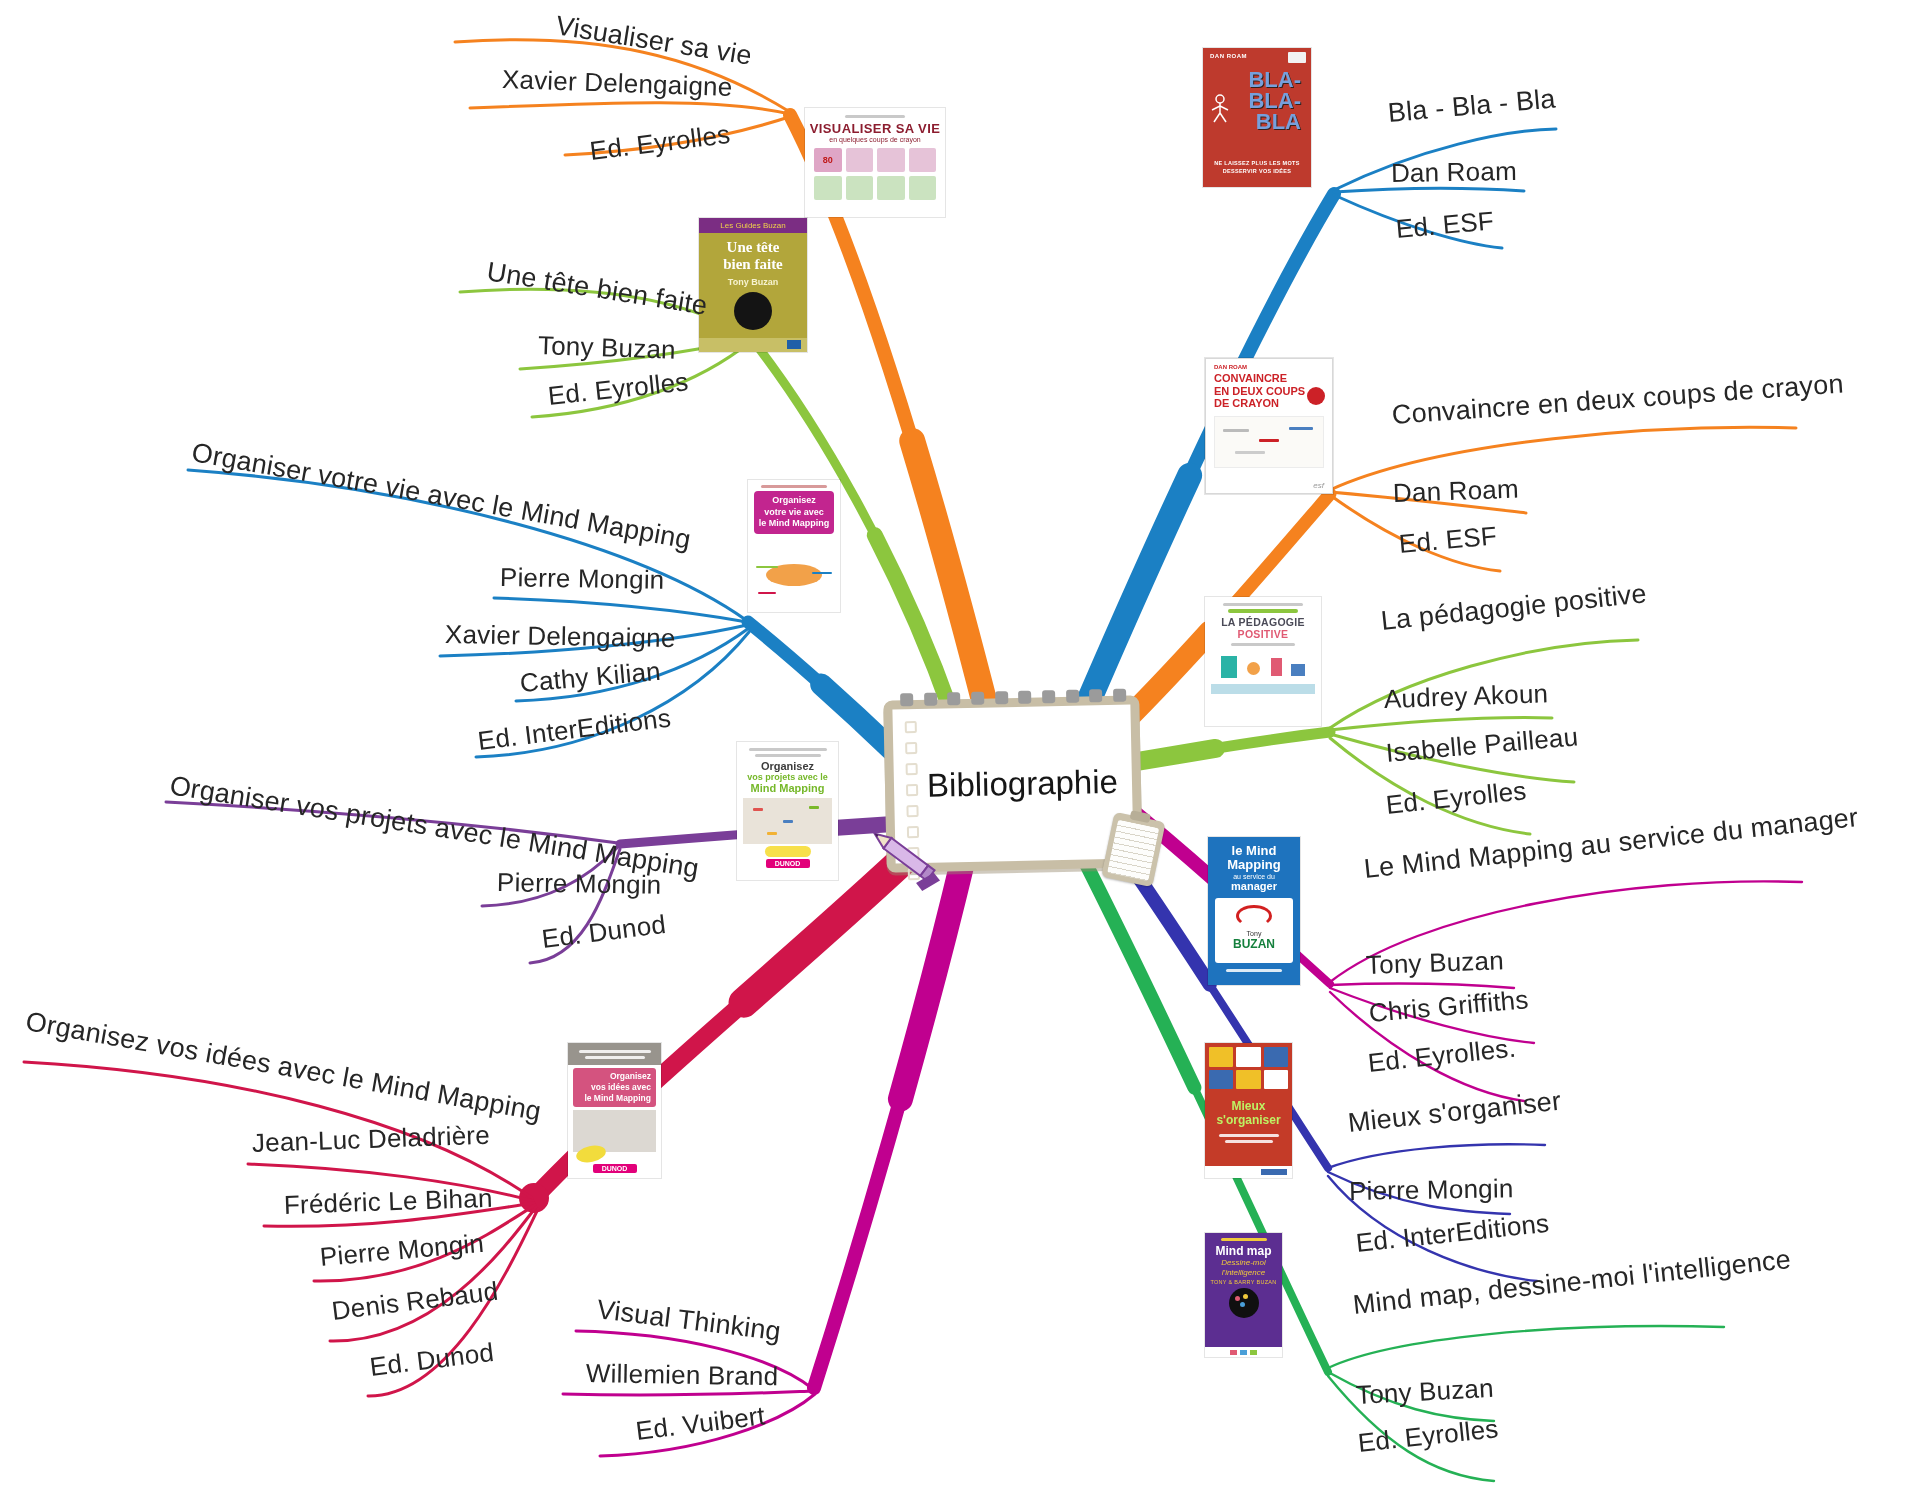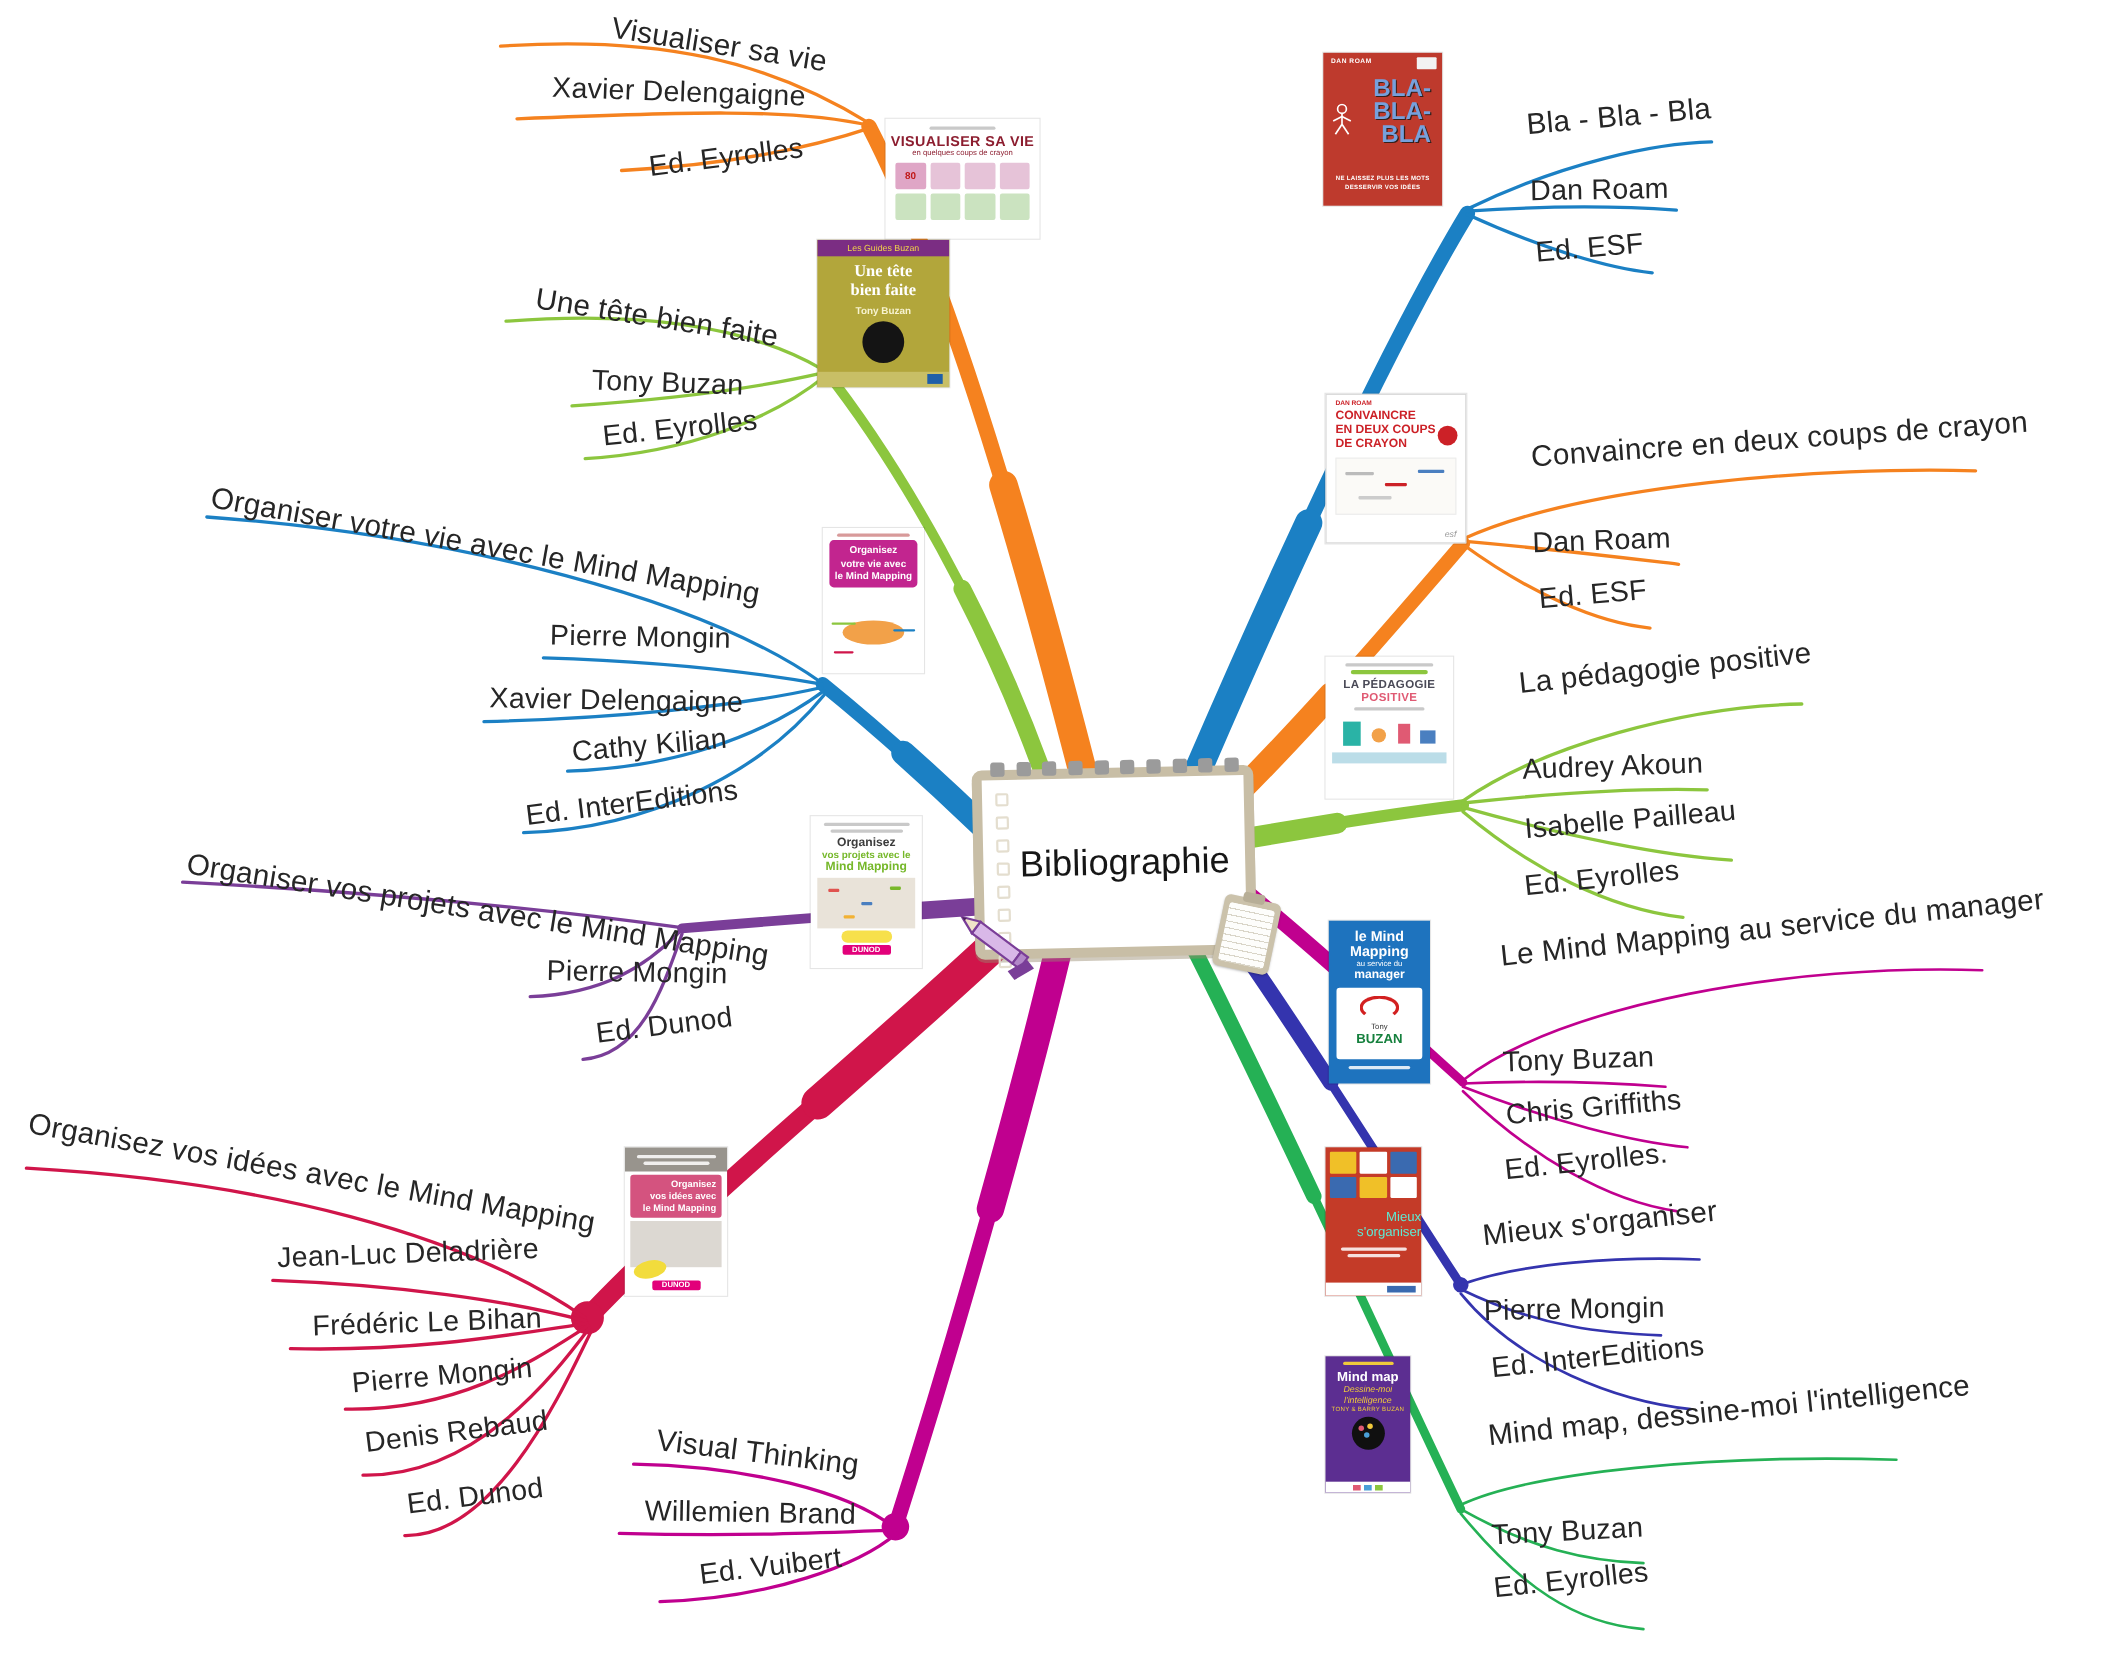--- a/index.html
+++ b/index.html
@@ -103,21 +103,21 @@
   .mg-t1{color:#fff;font-weight:bold;font-size:13px;text-align:center;line-height:1.05;margin-top:7px;}
   .mg-t3{color:#fff;font-size:7px;text-align:center;margin-top:2px;}
   .mg-t4{color:#fff;font-weight:bold;font-size:11px;text-align:center;}
   .mg-panel{background:#fff;border-radius:3px;margin:6px 7px 0;height:60px;position:relative;padding-top:5px;}
   .mg-arc{width:30px;height:16px;border:3px solid #d22020;border-radius:50%;margin:2px auto;border-bottom-color:transparent;}
   .mg-tony{font-size:7px;color:#333;text-align:center;margin-top:3px;}
   .mg-buzan{font-size:12px;font-weight:bold;color:#15803d;text-align:center;}
 
   .mx-collage{height:42px;display:grid;grid-template-columns:repeat(3,1fr);gap:3px;padding:4px;}
   .mx-collage i{border-radius:1px;}
-  .mx-t{color:#5eead4;font-weight:normal;font-size:12px;text-align:right;line-height:1.2;margin-top:6px;}
+  .mx-t{color:#bef264;font-weight:bold;font-size:12px;text-align:center;line-height:1.2;margin-top:6px;}
   .mx-foot{position:absolute;bottom:0;left:0;right:0;height:12px;background:#fff;}
   .mx-foot i{position:absolute;right:5px;top:3px;width:26px;height:6px;background:#3a6ab0;}
 
   .mm-ybar{width:46px;height:3px;background:#f0c93c;border-radius:2px;margin:5px auto 3px;}
   .mm-t1{color:#fff;font-weight:bold;font-size:12px;text-align:center;}
   .mm-t2{color:#f0c93c;font-size:8px;font-style:italic;text-align:center;line-height:1.2;padding:0 4px;}
   .mm-a{color:#f0c93c;font-size:5.5px;text-align:center;margin-top:2px;letter-spacing:.3px;}
   .mm-head{width:30px;height:30px;background:#101010;border-radius:50%;margin:3px auto 0;position:relative;}
   .mm-head i{position:absolute;width:5px;height:5px;border-radius:50%;}
   .mm-foot{position:absolute;bottom:0;left:0;right:0;height:10px;background:#fff;display:flex;gap:3px;
@@ -232,21 +232,21 @@
       <span class="n p"></span>
         <span class="n p"></span>
         <span class="n p"></span>
       <span class="n g"></span>
         <span class="n g"></span>
         <span class="n g"></span>
         <span class="n g"></span>
     </div>
   </div>
 
-  <div class="cover" style="left: 743px; top: 218px; width: 120px; height: 134px; background-color: rgb(178, 166, 59);">
+  <div class="cover" style="left: 699px; top: 218px; width: 108px; height: 134px; background-color: rgb(178, 166, 59);">
     <div class="tt-band">Les Guides Buzan</div>
     <div class="tt-t">
       <div>Une tête</div>
         <div>bien faite</div>
     </div>
     <div class="tt-a">Tony Buzan</div>
     <div class="tt-head"></div>
     <div class="tt-foot">
         <span class="tt-logo"></span>
       </div>

